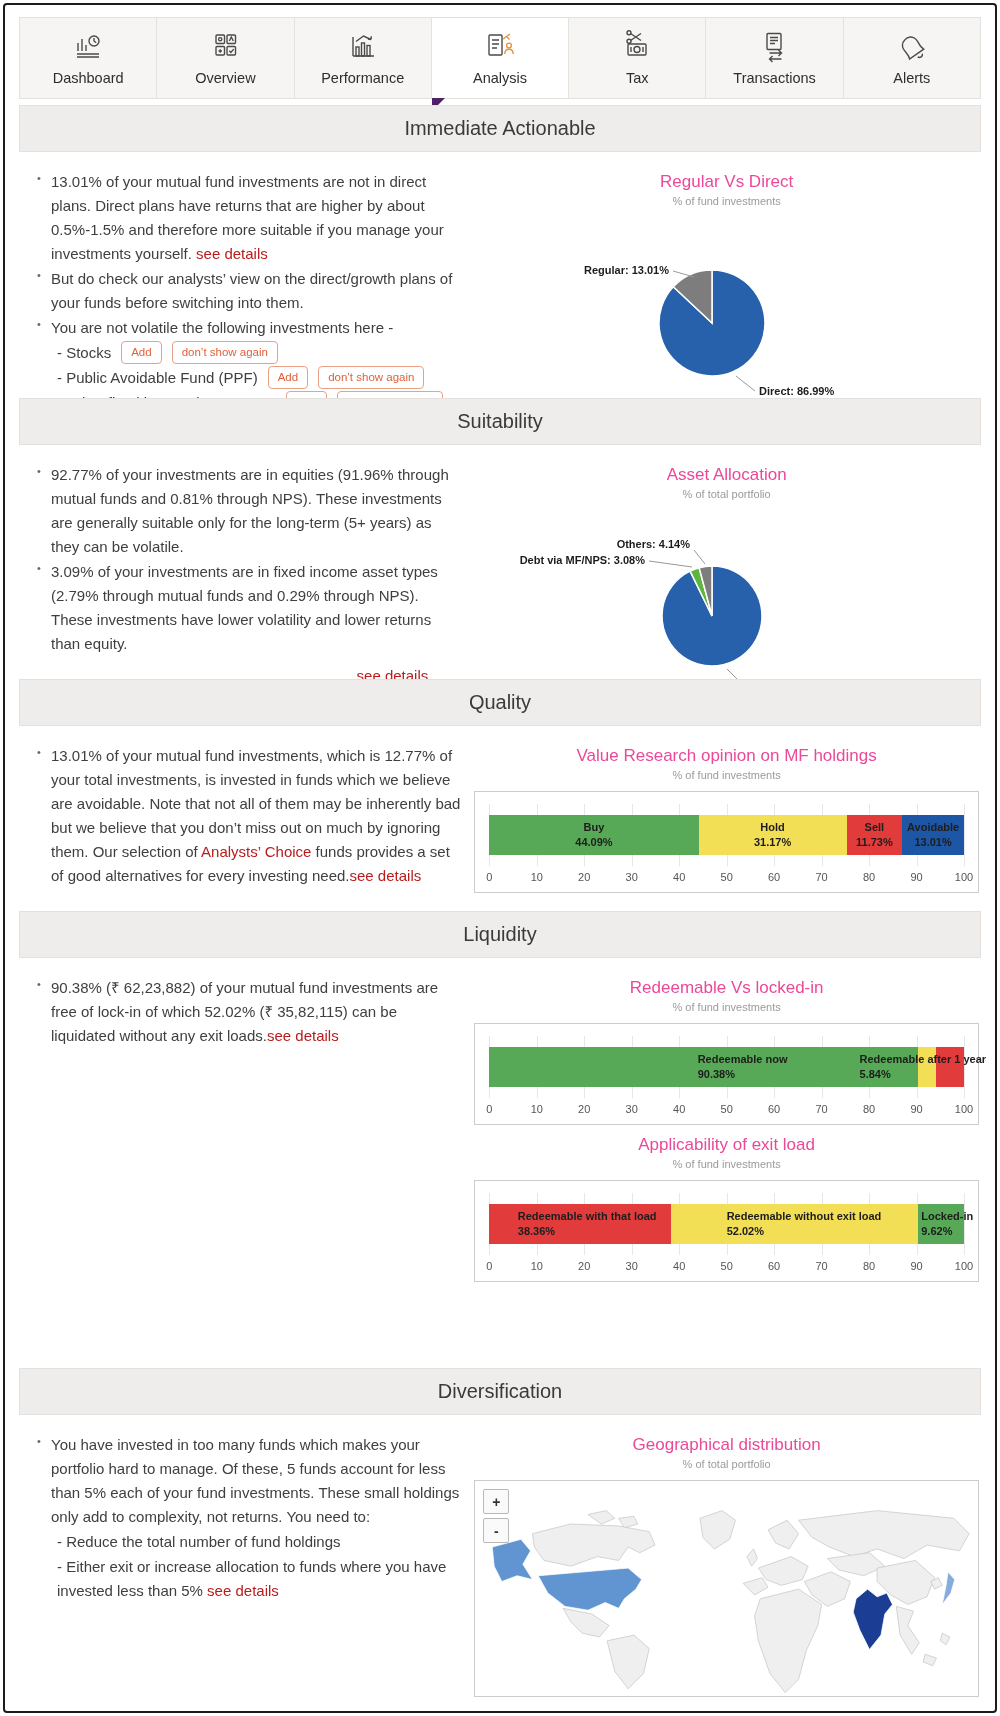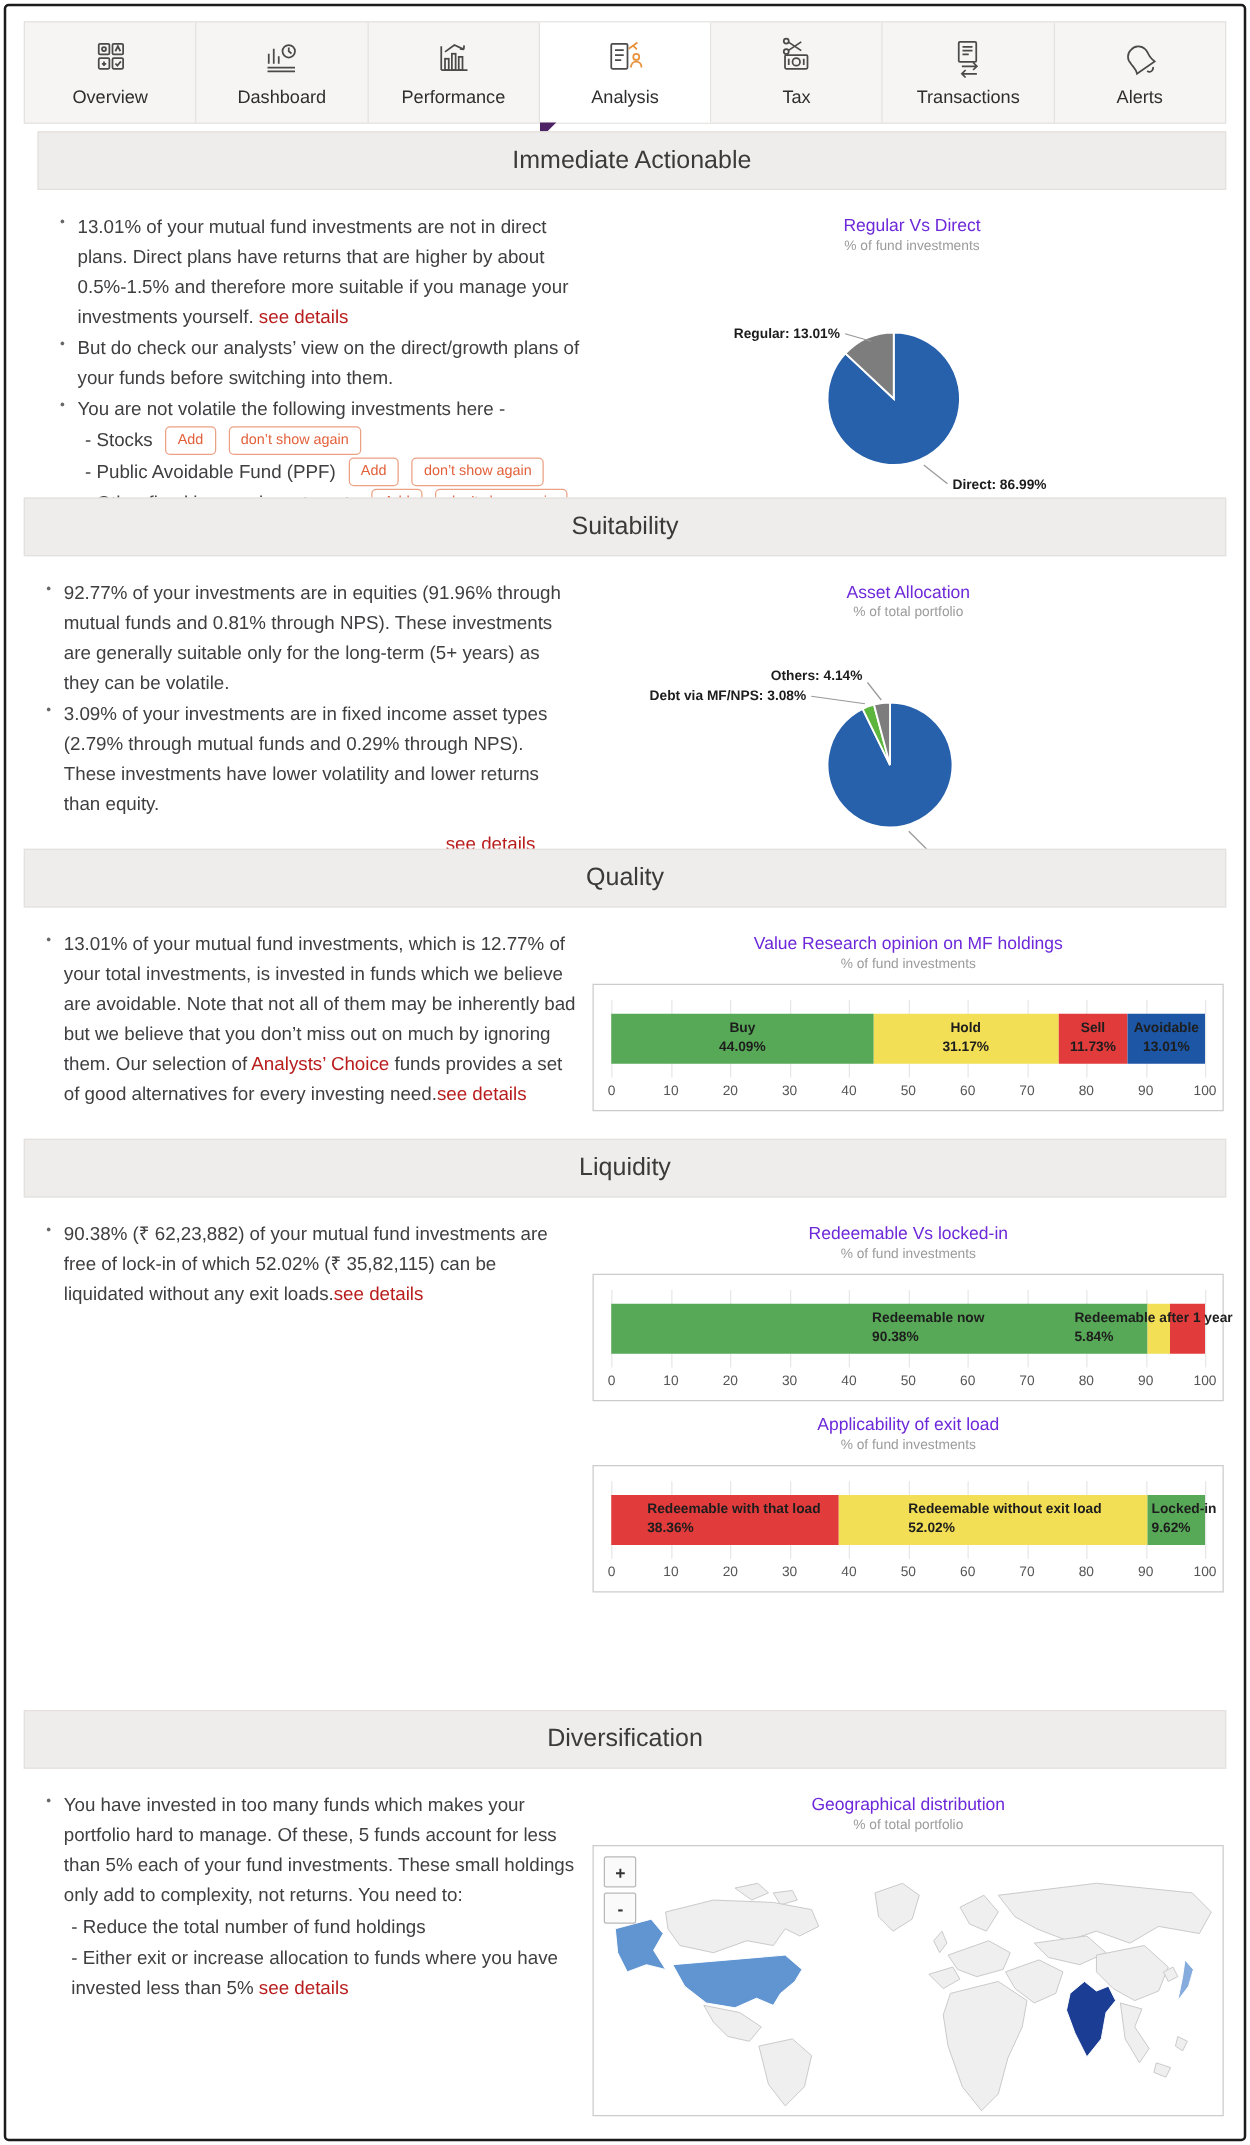--- a/index.html
+++ b/index.html
@@ -8,34 +8,34 @@
   
   .tabbar{position:absolute;top:12px;left:14px;right:14px;display:flex;background:#f6f5f3;border:1px solid #e4e2df;}
   .tab{flex:1;text-align:center;padding:11px 0 12px;border-right:1px solid #e4e2df;position:relative;cursor:pointer;}
   .tab:last-child{border-right:none;}
   .tab.active{background:#fff;}
   .tab.active::after{content:'';position:absolute;left:0;bottom:-13px;width:0;height:0;border-top:13px solid #4d2366;border-right:13px solid transparent;}
   .ticon{height:34px;display:flex;align-items:center;justify-content:center;margin-bottom:7px;}
   .tlabel{font-size:14.5px;color:#2e2e2e;}
   
   .section{position:absolute;left:0;right:0;}
-  #sec0{top:100px;margin-left:11px;} #sec1{top:393px;} #sec2{top:674px;} #sec3{top:906px;} #sec4{top:1363px;}
+  #sec0{top:100px;} #sec1{top:393px;} #sec2{top:674px;} #sec3{top:906px;} #sec4{top:1363px;}
   .sec-header{margin:0 14px;background:#efedeb;border:1px solid #e3e0dd;text-align:center;font-size:20px;color:#3a3a3a;padding:11px 0;}
   .row{display:flex;padding:10px 0 0;}
   .col-text{width:47%;box-sizing:border-box;padding:8px 8px 0 30px;}
   .col-chart{width:53%;box-sizing:border-box;padding:0 16px 0 4px;}
   .line{font-size:15px;color:#3f3e40;line-height:1.6;position:relative;padding-left:16px;margin-bottom:1px;}
   .line.bullet::before{content:'•';position:absolute;left:2px;top:0;color:#666;font-size:11px;}
   .line.indent{padding-left:22px;}
   .detail-line{text-align:right;padding-right:34px;margin-top:8px;}
   .link{color:#b91c1c;cursor:pointer;}
   .btn-pill{display:inline-block;border:1px solid #eba184;color:#e2613b;border-radius:4px;font-size:11.5px;padding:1px 9px 2px;margin-left:10px;vertical-align:2px;background:#fff;cursor:pointer;white-space:nowrap;}
   
   .chart-block{text-align:center;}
-  .chart-title{font-size:14px;color:#6d28d9;margin-top:10px;}
+  .chart-title{font-size:17px;color:#ec4899;margin-top:10px;}
   .chart-sub{font-size:11px;color:#9b9b9b;margin-top:3px;}
   .chart-block svg{display:block;margin:4px auto 0;}
   .bar-box{border:1px solid #ccc;background:#fff;margin-top:10px;padding:12px 14px 0;text-align:left;}
   .bar-plot{position:relative;height:62px;}
   .gl{position:absolute;top:0;bottom:0;width:1px;background:#e7e7e7;}
   .bar-strip{position:absolute;left:0;right:0;top:11px;height:40px;}
   .bar-seg{position:absolute;top:0;height:100%;}
   .seg-label{position:absolute;top:50%;transform:translateY(-50%);font-size:11px;font-weight:bold;color:#1d1d1d;line-height:1.4;white-space:nowrap;text-align:left;}
   .seg-label.centered{transform:translate(-50%,-50%);text-align:center;}
   .bar-ticks{position:relative;height:26px;font-size:11px;color:#555;}
@@ -48,42 +48,42 @@
 </style>
 </head>
 <body>
 
 <div class="frame">
 
   <div class="tabbar">
       <div class="tab">
         <div class="ticon">
           <svg width="34" height="34" viewBox="0 0 34 34" fill="none" stroke="#4a4a4a" stroke-width="1.4">
+            <path d="M7 22 V14 M11 22 V10 M15 22 V16"></path>
+            <circle cx="23" cy="12" r="5"></circle>
+            <path d="M23 9 v3 l2.2 1.8"></path>
+            <path d="M6 25 h22 M6 28 h22"></path>
+          </svg>
+        </div>
+        <div class="tlabel">Dashboard</div>
+      </div>
+      <div class="tab">
+        <div class="ticon">
+          <svg width="34" height="34" viewBox="0 0 34 34" fill="none" stroke="#4a4a4a" stroke-width="1.4">
             <rect x="8" y="6" width="8.5" height="8.5" rx="1"></rect>
             <rect x="19" y="6" width="8.5" height="8.5" rx="1"></rect>
             <rect x="8" y="17.5" width="8.5" height="8.5" rx="1"></rect>
             <rect x="19" y="17.5" width="8.5" height="8.5" rx="1"></rect>
             <circle cx="12.2" cy="10.2" r="1.6"></circle>
             <path d="M21.3 12 l2-4 2 4"></path>
             <path d="M10.5 22 h3.5 M12.2 20.2 v3.6"></path>
             <path d="M21.3 21.8 l1.6 1.7 2.8-3.4"></path>
           </svg>
         </div>
         <div class="tlabel">Overview</div>
-      </div>
-      <div class="tab">
-        <div class="ticon">
-          <svg width="34" height="34" viewBox="0 0 34 34" fill="none" stroke="#4a4a4a" stroke-width="1.4">
-            <path d="M7 22 V14 M11 22 V10 M15 22 V16"></path>
-            <circle cx="23" cy="12" r="5"></circle>
-            <path d="M23 9 v3 l2.2 1.8"></path>
-            <path d="M6 25 h22 M6 28 h22"></path>
-          </svg>
-        </div>
-        <div class="tlabel">Dashboard</div>
       </div>
       <div class="tab">
         <div class="ticon">
           <svg width="34" height="34" viewBox="0 0 34 34" fill="none" stroke="#4a4a4a" stroke-width="1.4">
             <path d="M7 27 V8 M7 27 H28"></path>
             <rect x="10" y="18" width="3" height="9"></rect>
             <rect x="15.5" y="14" width="3" height="13"></rect>
             <rect x="21" y="16.5" width="3" height="10.5"></rect>
             <path d="M10 12.5 L17.5 7 L25 10.5"></path>
             <path d="M25 10.5 l0.3-3.2 M25 10.5 l-3.1-0.4"></path>

